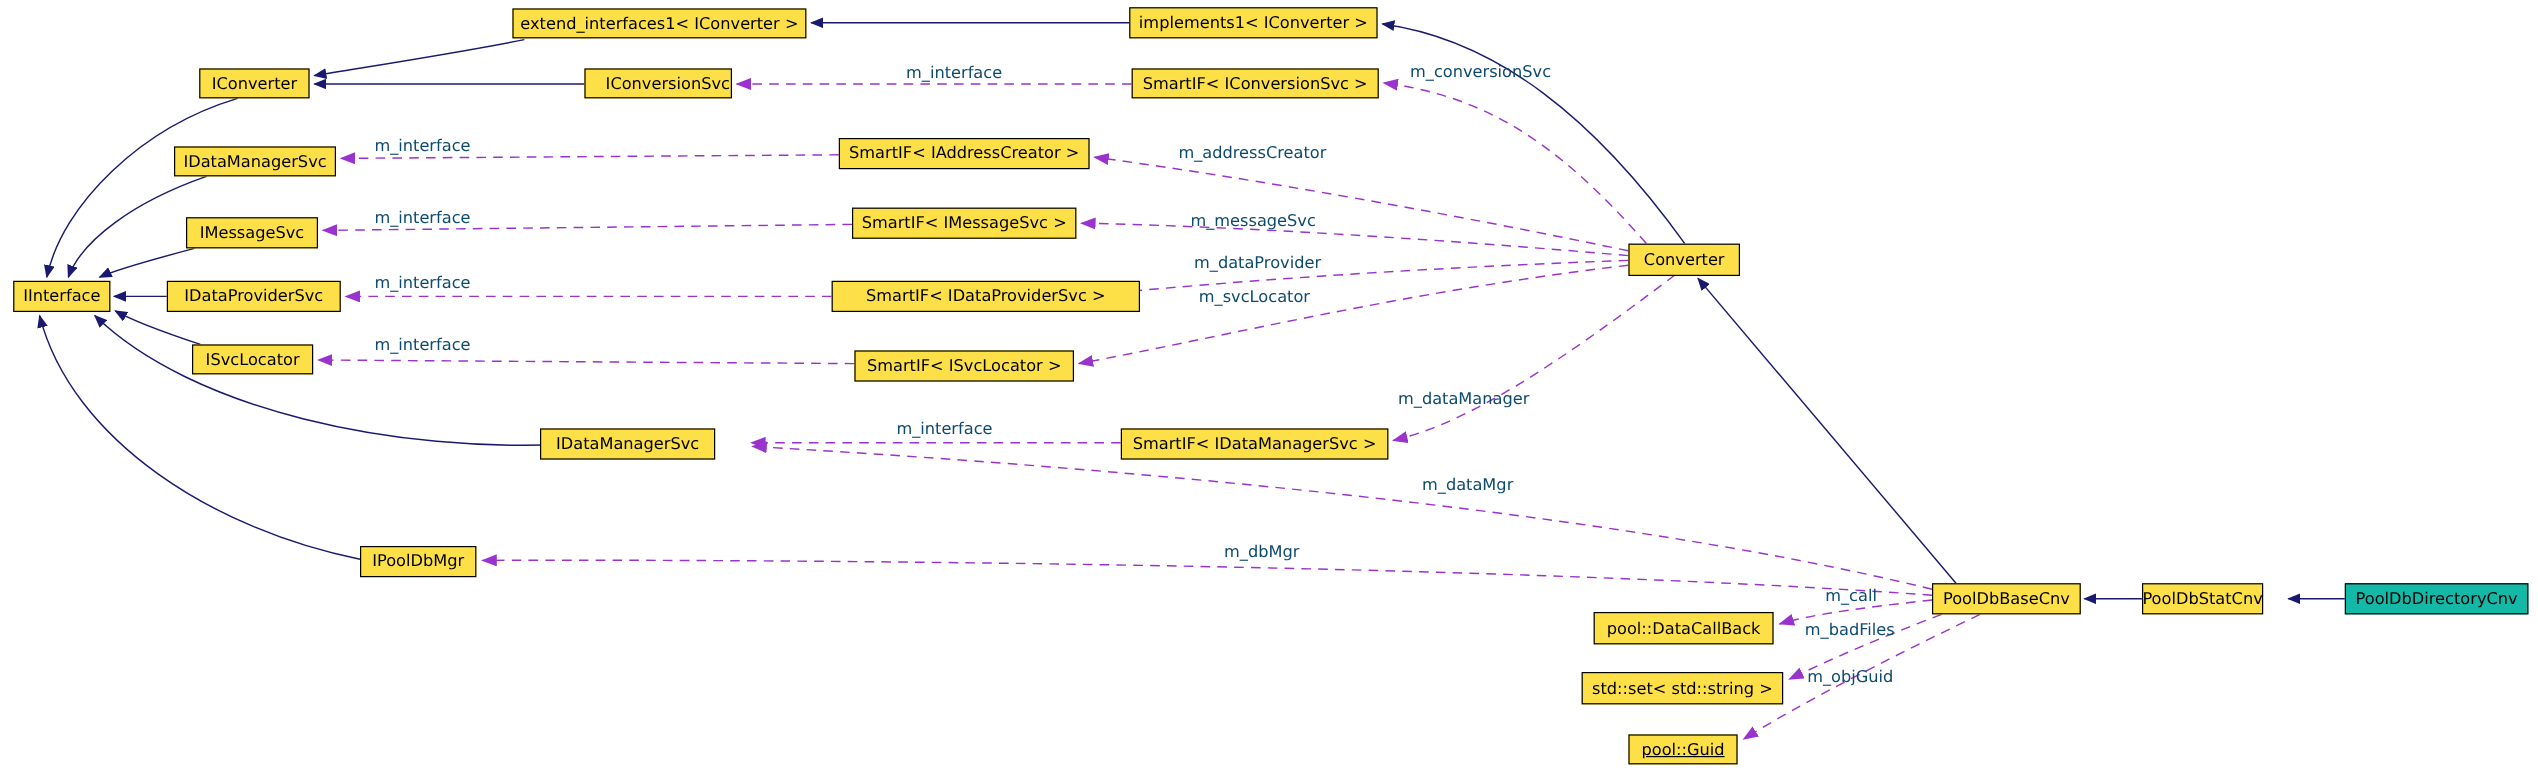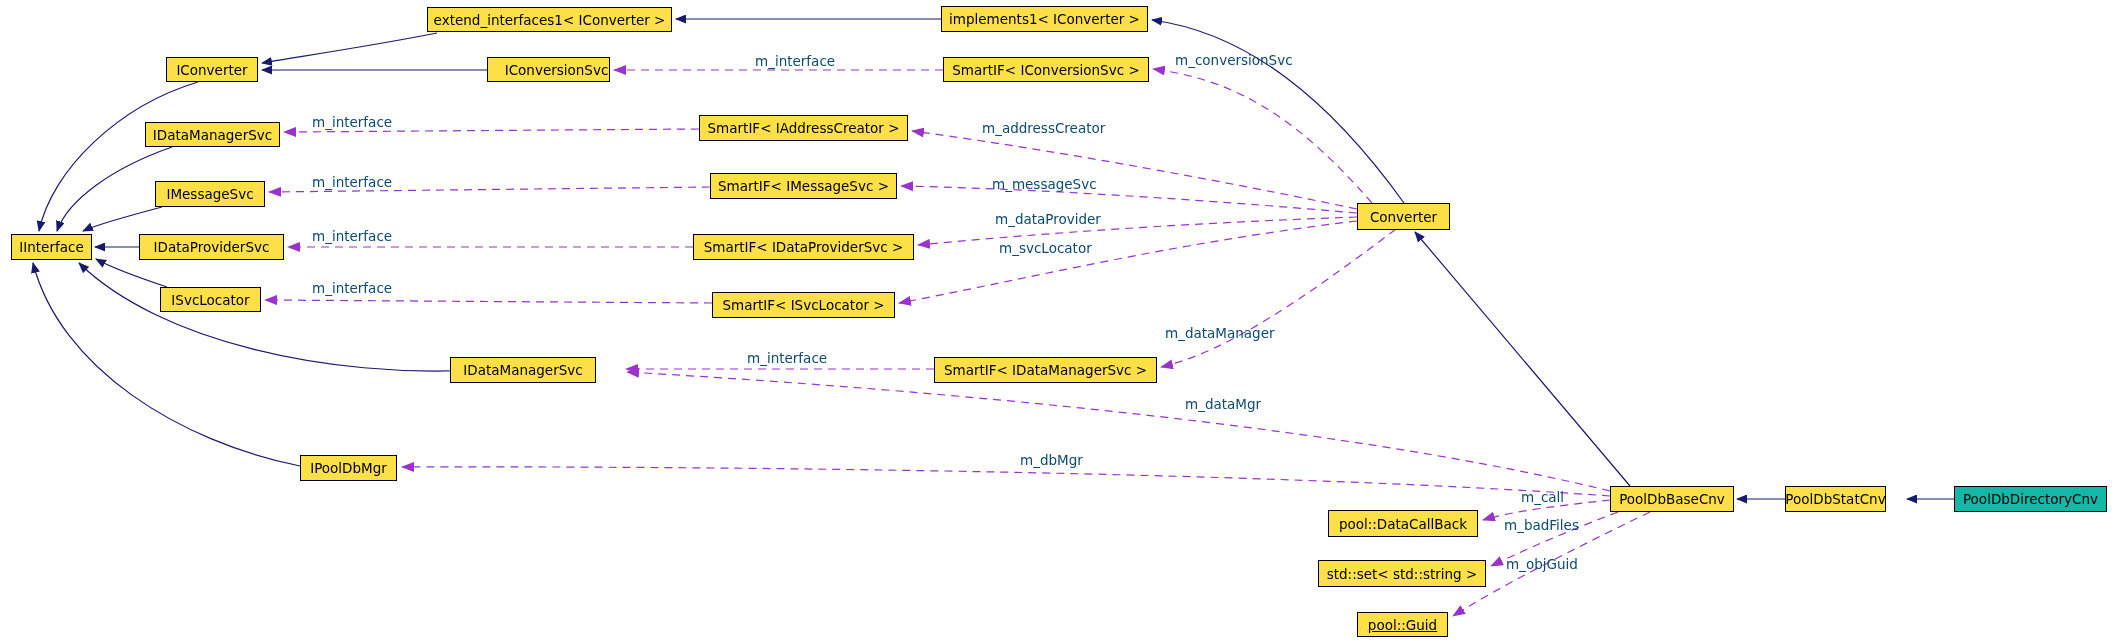--- a/index.html
+++ b/index.html
@@ -69,21 +69,21 @@
   <div class="node" style="left:941px;top:6px;width:207px;height:26px;">implements1&lt; IConverter &gt;</div>
   <div class="node" style="left:166px;top:57px;width:92px;height:25px;">IConverter</div>
   <div class="node" style="left:487px;top:57px;width:123px;height:25px;padding-left:16px;">IConversionSvc</div>
   <div class="node" style="left:943px;top:57px;width:206px;height:25px;">SmartIF&lt; IConversionSvc &gt;</div>
   <div class="node" style="left:145px;top:122px;width:135px;height:25px;">IDataManagerSvc</div>
   <div class="node" style="left:699px;top:115px;width:209px;height:26px;">SmartIF&lt; IAddressCreator &gt;</div>
   <div class="node" style="left:155px;top:181px;width:110px;height:26px;">IMessageSvc</div>
   <div class="node" style="left:710px;top:173px;width:187px;height:26px;">SmartIF&lt; IMessageSvc &gt;</div>
   <div class="node" style="left:11px;top:234px;width:81px;height:26px;">IInterface</div>
   <div class="node" style="left:139px;top:234px;width:145px;height:26px;">IDataProviderSvc</div>
-  <div class="node" style="left:693px;top:234px;width:221px;height:26px;">SmartIF&lt; IDataProviderSvc &gt;</div>
+  <div class="node" style="left:693px;top:234px;width:257px;height:26px;">SmartIF&lt; IDataProviderSvc &gt;</div>
   <div class="node" style="left:160px;top:287px;width:101px;height:25px;">ISvcLocator</div>
   <div class="node" style="left:712px;top:292px;width:183px;height:26px;">SmartIF&lt; ISvcLocator &gt;</div>
   <div class="node" style="left:1357px;top:203px;width:93px;height:27px;">Converter</div>
   <div class="node" style="left:450px;top:357px;width:146px;height:26px;">IDataManagerSvc</div>
   <div class="node" style="left:934px;top:357px;width:223px;height:26px;">SmartIF&lt; IDataManagerSvc &gt;</div>
   <div class="node" style="left:300px;top:455px;width:97px;height:26px;">IPoolDbMgr</div>
   <div class="node" style="left:1610px;top:486px;width:124px;height:26px;">PoolDbBaseCnv</div>
   <div class="node" style="left:1785px;top:486px;width:101px;height:26px;">PoolDbStatCnv</div>
   <div class="node highlight" style="left:1954px;top:486px;width:153px;height:26px;">PoolDbDirectoryCnv</div>
   <div class="node" style="left:1328px;top:510px;width:150px;height:27px;">pool::DataCallBack</div>

